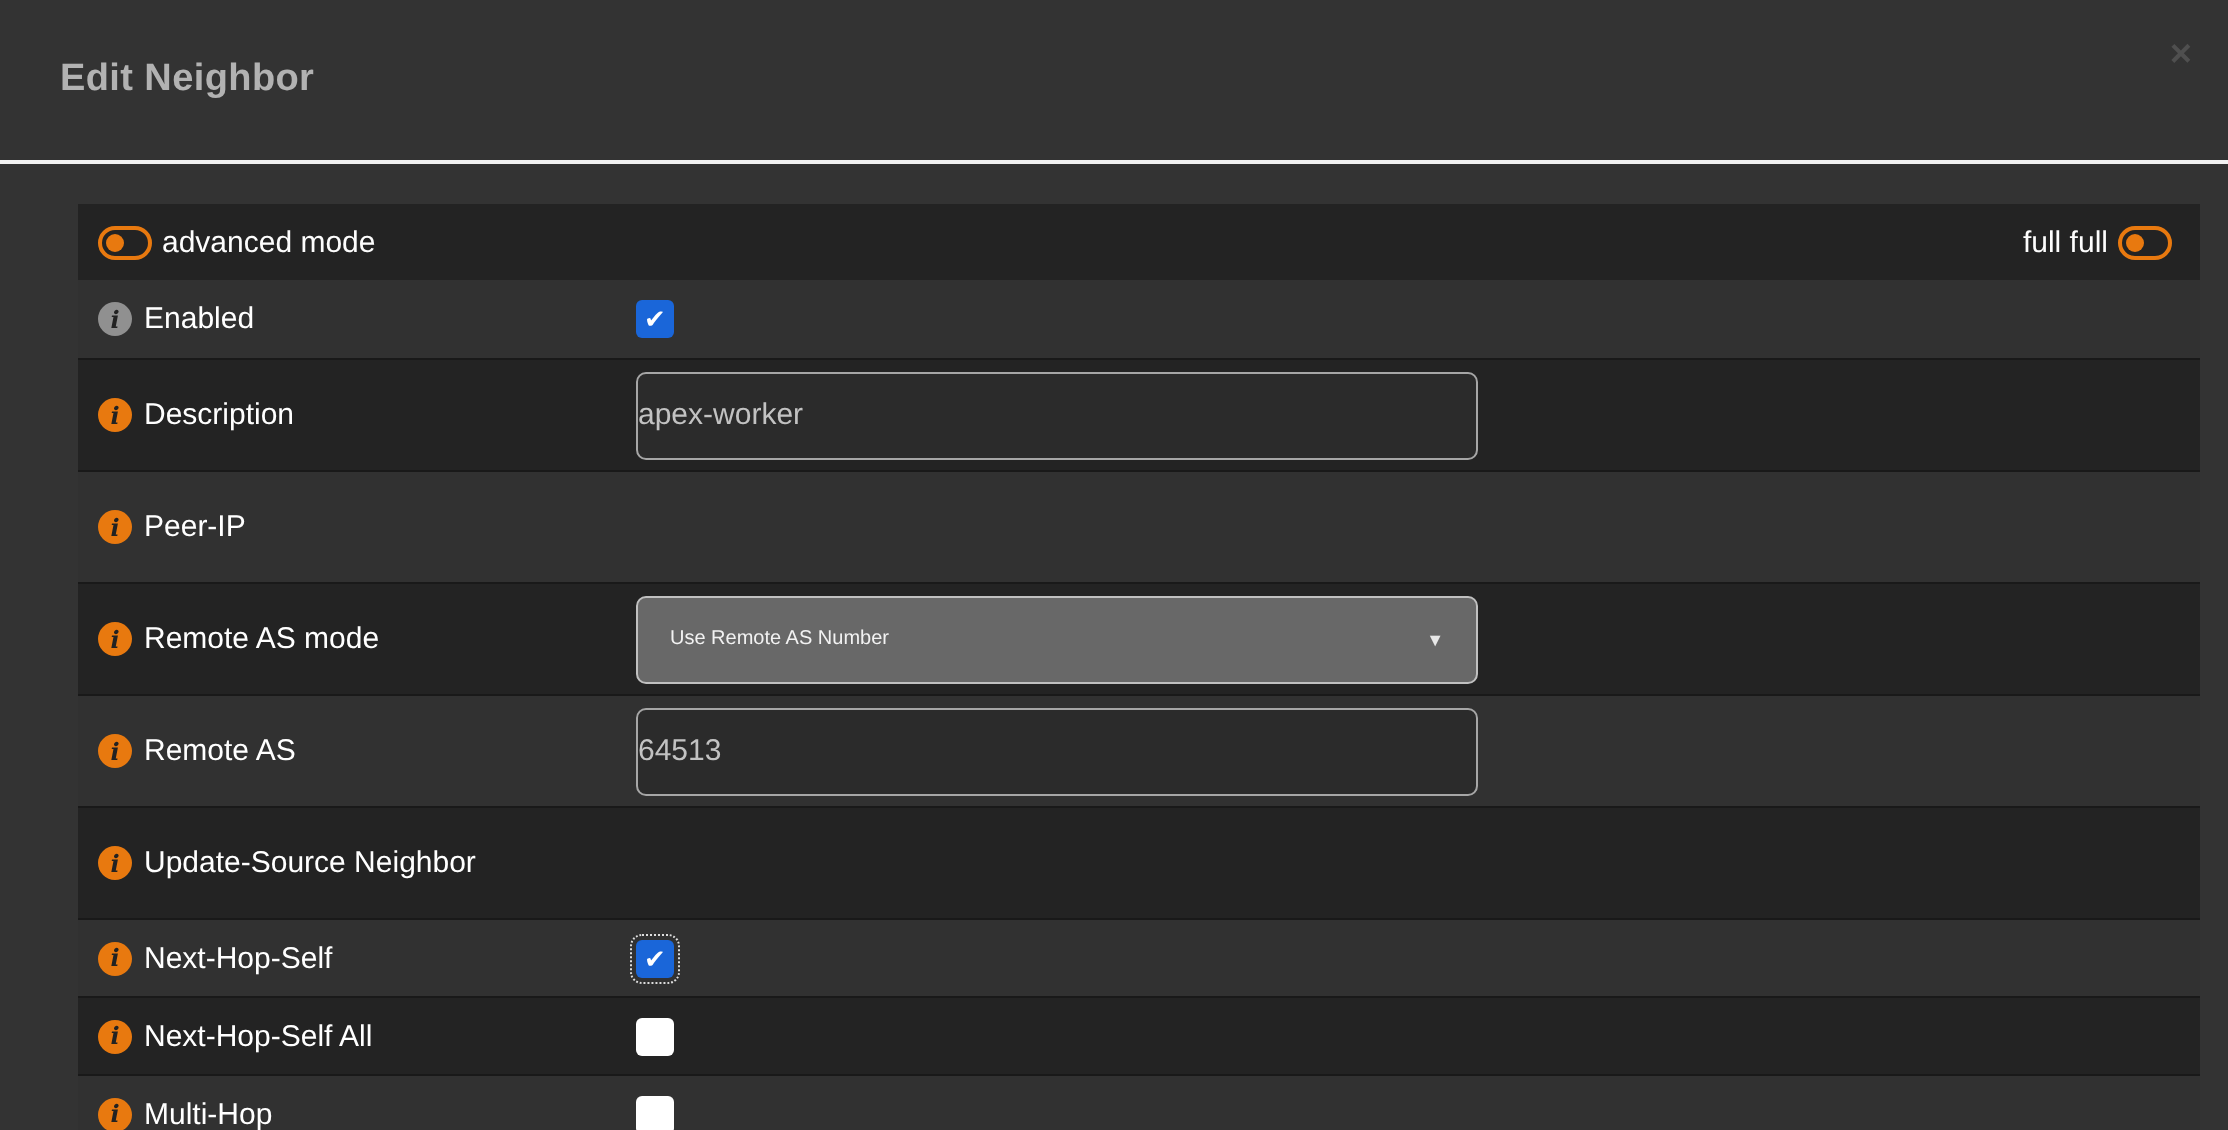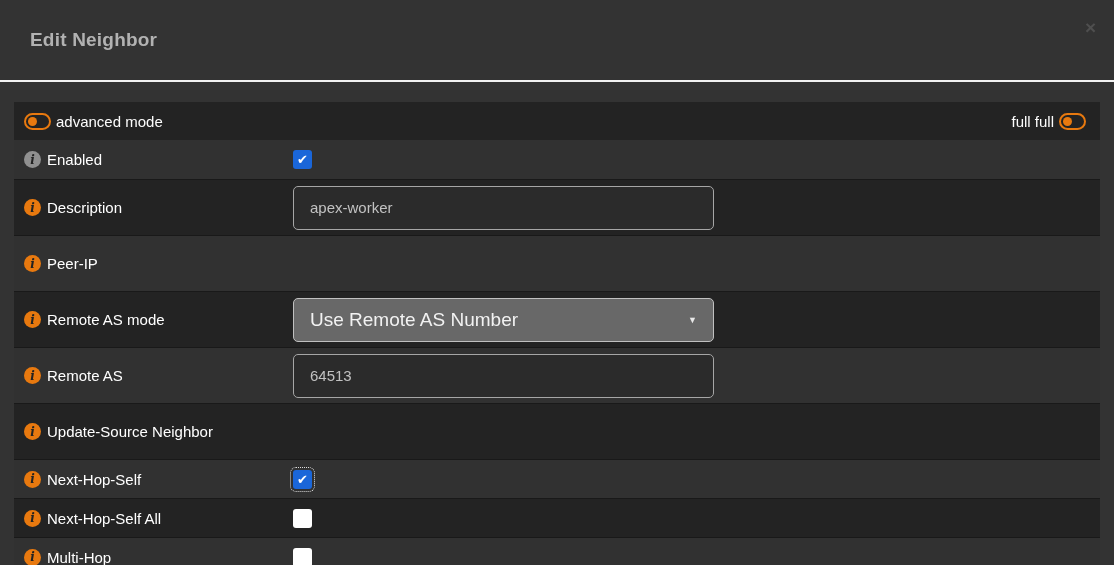--- a/index.html
+++ b/index.html
@@ -42,20 +42,21 @@
     color:#4f4f4f;
     cursor:pointer;
     line-height:1;
   }
   .modal-body{padding:20px 14px 0 14px;}
   .form-table{width:1086px;}
   .row{
     display:flex;
     align-items:center;
     border-top:1px solid var(--sep);
+    margin-left:25px;
   }
   .row:first-child{border-top:none;}
   .row.dark{background:var(--row-dark);}
   .row.light{background:var(--row-light);}
   .toolbar-row{
     height:38px;
     background:var(--row-dark);
     justify-content:space-between;
     padding:0 14px 0 10px;
   }
@@ -110,37 +111,37 @@
   }
   .control-cell{display:flex;align-items:center;}
   .text-input{
     width:421px;
     height:44px;
     background:#2b2b2b;
     border:1px solid #a6a6a6;
     border-radius:5px;
     color:#c2c2c2;
     font-size:15px;
-    padding:0 16px;
+    padding:0 0;
     font-family:"Liberation Sans","DejaVu Sans",sans-serif;
     outline:none;
   }
   .select{
     width:421px;
     height:44px;
     background:#686868;
     border:1px solid #c0c0c0;
     border-radius:5px;
     display:flex;
     align-items:center;
     justify-content:space-between;
     padding:0 16px;
     cursor:pointer;
   }
-  .select-value{font-size:19px;color:#f2f2f2;}
+  .select-value{font-size:10px;color:#f2f2f2;}
   .caret{font-size:9px;color:#e8e8e8;}
   .checkbox{
     width:19px;height:19px;
     border-radius:3px;
     background:#ffffff;
     display:inline-flex;
     align-items:center;
     justify-content:center;
     cursor:pointer;
     font-size:13px;

